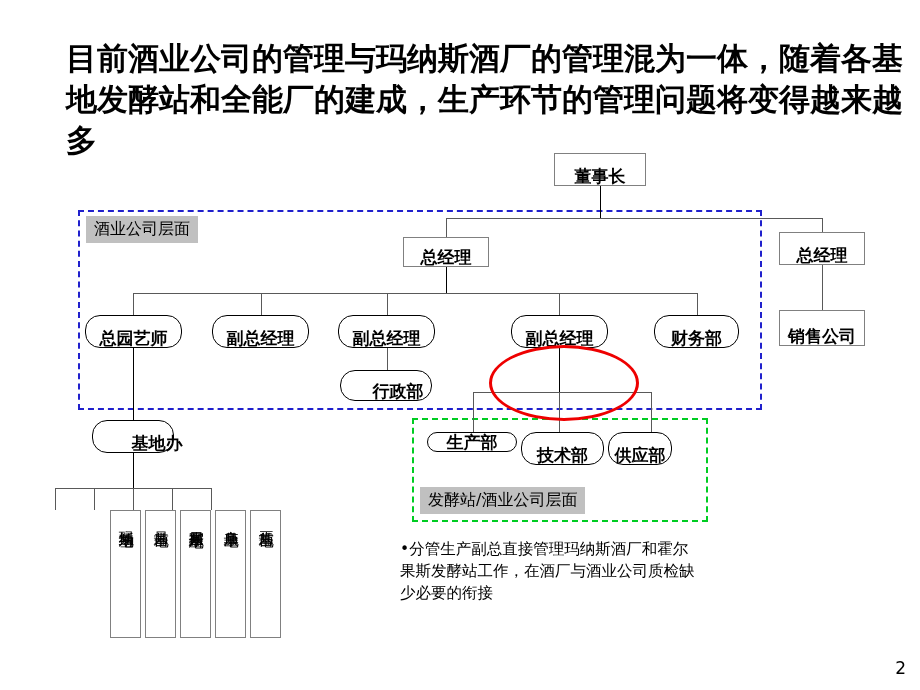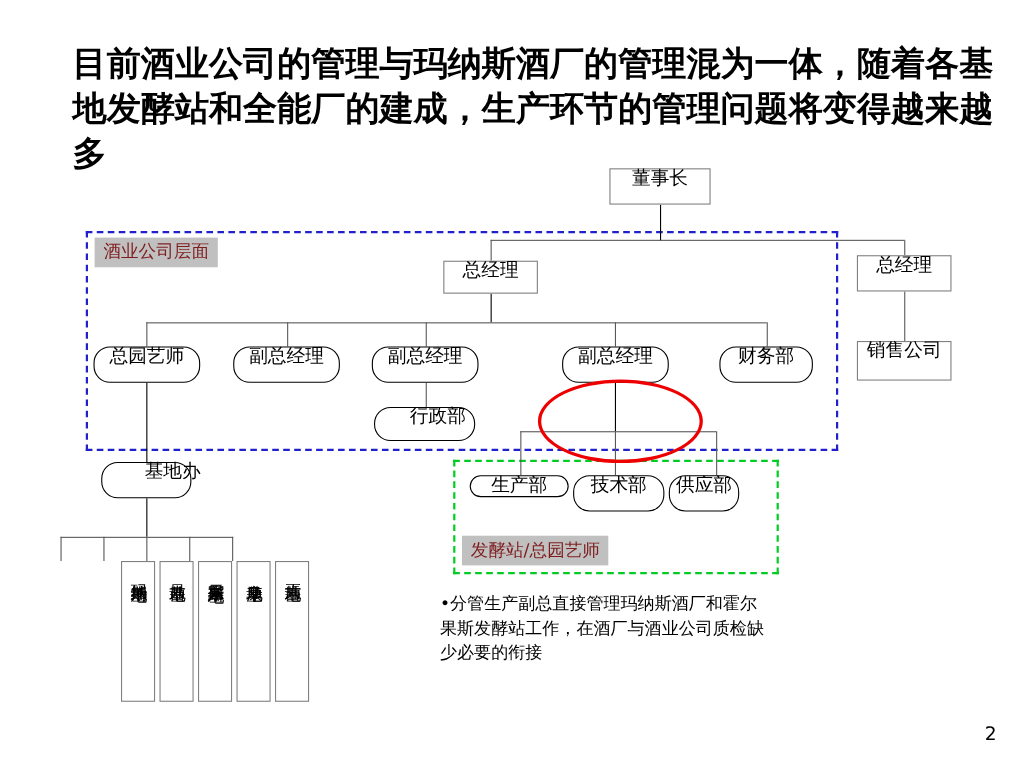--- a/index.html
+++ b/index.html
@@ -36,26 +36,27 @@
     margin-left: 14px;
   }
 
   
   .box {
     position: absolute;
     border: 1px solid #808080;
     background: #ffffff;
     box-sizing: border-box;
     display: flex;
-    align-items: flex-start;
+    align-items: flex-end;
     justify-content: center;
     font-size: 17px;
     color: #000000;
     line-height: 1;
     white-space: nowrap;
+    font-weight: bold;
   }
   .box.black-border { border-color: #000000; border-radius: 15px; }
 
   
   .vbox {
     position: absolute;
     border: 1px solid #808080;
     background: #ffffff;
     box-sizing: border-box;
     display: flex;
@@ -96,21 +97,21 @@
   }
   .region-green {
     position: absolute;
     border: 2.5px dashed #00cc22;
     box-sizing: border-box;
     background: transparent;
   }
   .region-label {
     position: absolute;
     background: #c0c0c0;
-    color: #7f1d1d;
+    color: #000000;
     font-size: 16px;
     line-height: 1;
     padding: 5px 8px 6px 8px;
     white-space: nowrap;
   }
 
   
   .ellipse {
     position: absolute;
     border: 3px solid #ee0000;
@@ -144,21 +145,21 @@
 <body>
 
 <div id="slide">
 
   <div class="slide-title">目前酒业公司的管理与玛纳斯酒厂的管理混为一体，随着各基地发酵站和全能厂的建成，生产环节的管理问题将变得越来越多</div>
 
   <div class="region-blue" style="left:78px; top:210px; width:684px; height:200px;"></div>
   <div class="region-label" style="left:86px; top:216px;">酒业公司层面</div>
 
   <div class="region-green" style="left:412px; top:418px; width:296px; height:104px;"></div>
-  <div class="region-label" style="left:420px; top:487px;">发酵站/总园艺师</div>
+  <div class="region-label" style="left:420px; top:487px;">发酵站/酒业公司层面</div>
 
   <div class="line-v" style="left:600px; top:186px; height:33px;"></div>
 
   <div class="line-h thin" style="left:446px; top:218px; width:376px;"></div>
 
   <div class="line-v thin" style="left:446px; top:218px; height:20px;"></div>
 
   <div class="line-v thin" style="left:822px; top:218px; height:14px;"></div>
 
   <div class="line-v" style="left:446px; top:266px; height:27px;"></div>

